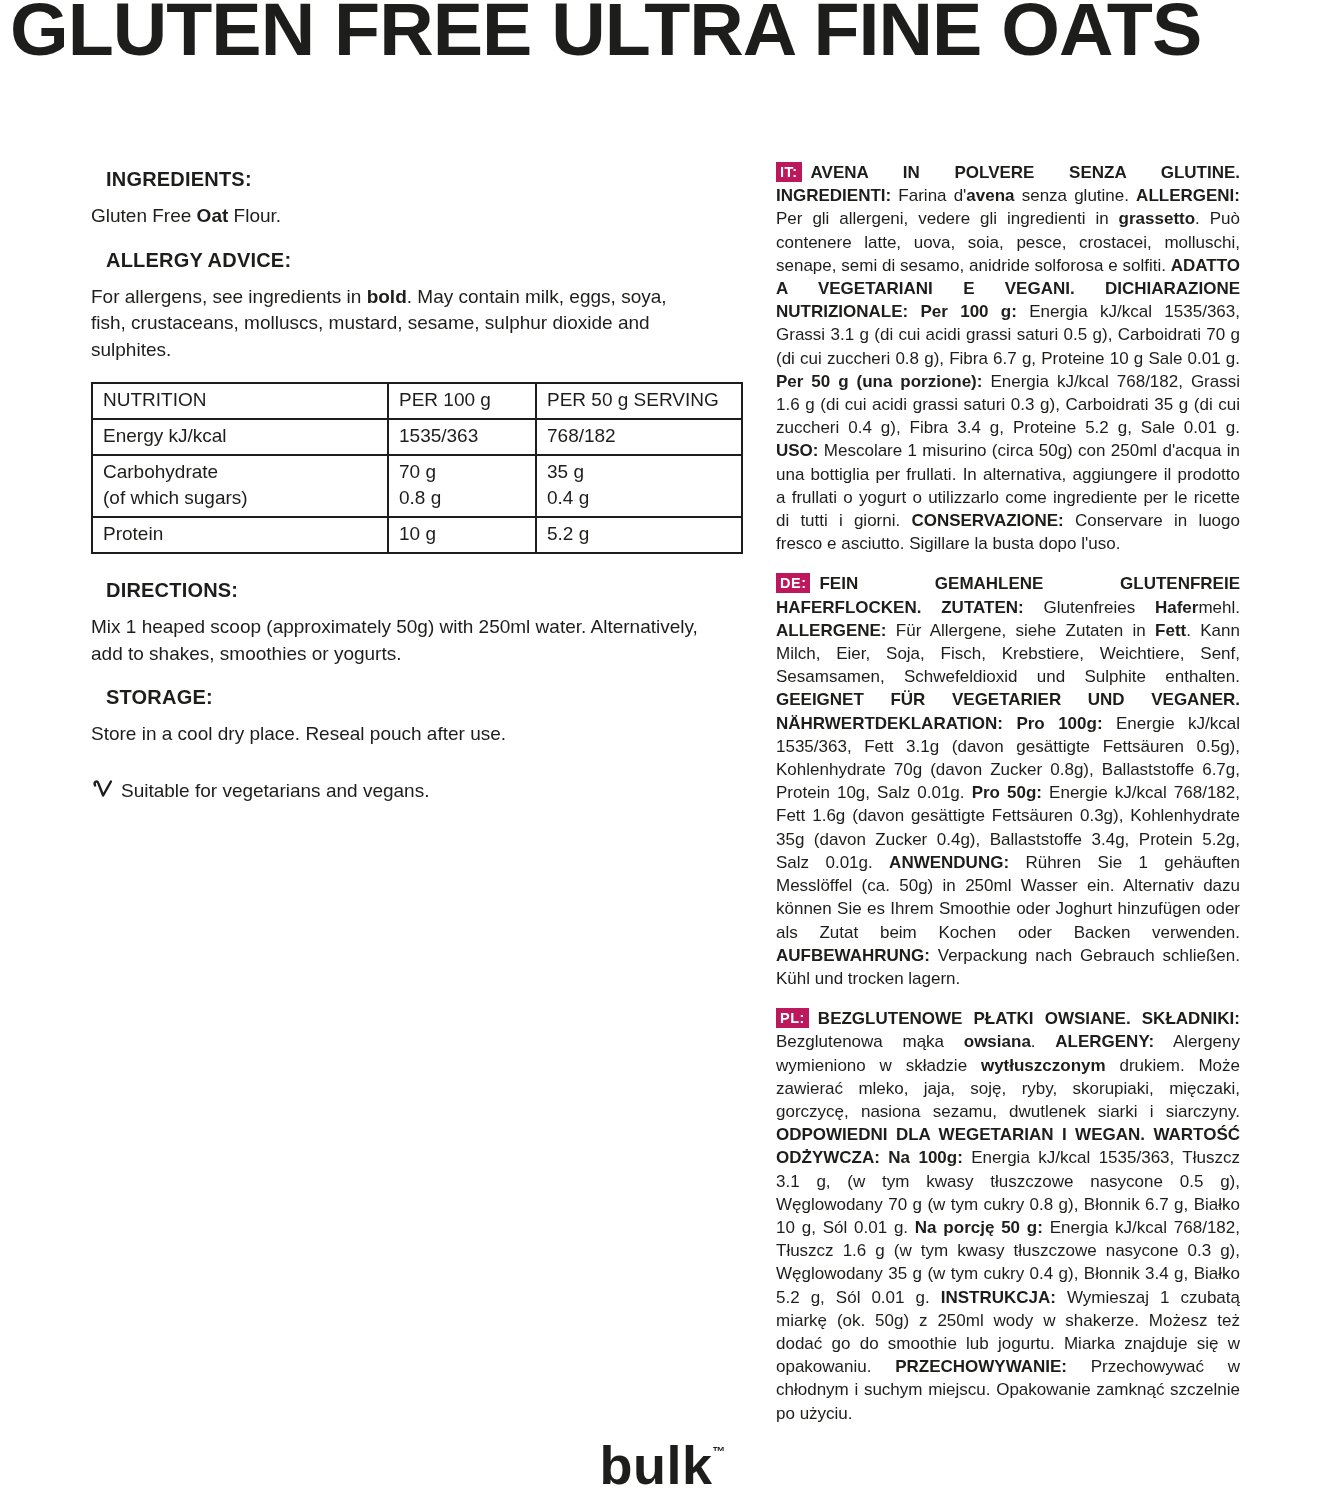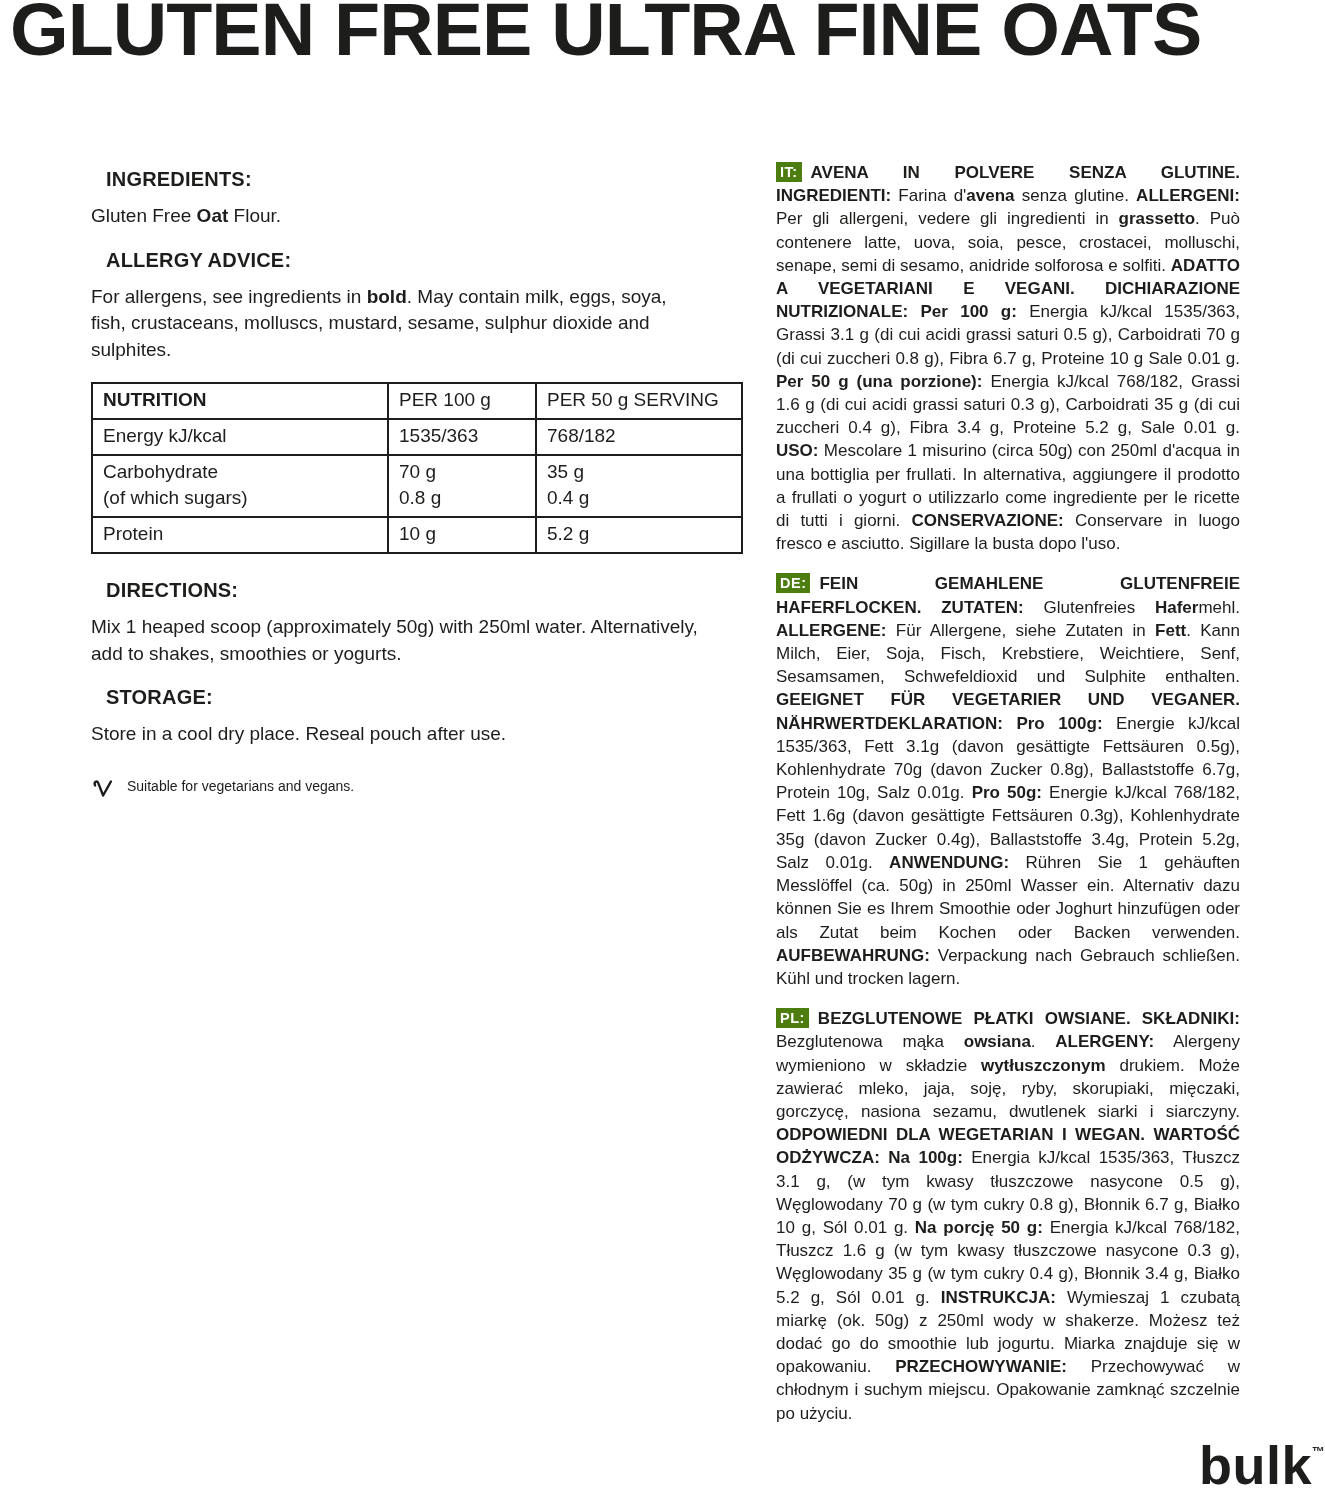--- a/index.html
+++ b/index.html
@@ -28,41 +28,41 @@
     border-collapse:collapse;table-layout:fixed;width:650px;
     margin:14px 0 25px;font-size:19px;
   }
   table.nutrition col.c1{width:296px;}
   table.nutrition col.c2{width:148px;}
   table.nutrition col.c3{width:206px;}
   table.nutrition th,table.nutrition td{
     border:2px solid #1d1d1b;text-align:left;vertical-align:top;
     padding:3px 10px 5px;line-height:26px;font-weight:400;
   }
-  table.nutrition th.b{font-weight:700;}
+  table.nutrition th.b{font-weight:400;}
 
-  .veg-line{margin-top:30px;display:flex;align-items:flex-start;gap:12px;font-size:14px;}
+  .veg-line{margin-top:30px;display:flex;align-items:flex-end;gap:6px;font-size:19px;}
   .veg-icon{width:24px;height:24px;flex:0 0 auto;display:block;}
 
   
   .right-col{
     position:absolute;left:776px;top:161px;width:464px;
     font-size:17px;line-height:23.2px;text-align:justify;
   }
   .right-col p{margin:0 0 17px;}
   .lang-badge{
-    display:inline-block;background:#4d7c0f;color:#ffffff;
+    display:inline-block;background:#be185d;color:#ffffff;
     font-weight:700;font-size:14.5px;line-height:1;
     padding:3px 4px 2px;margin-right:9px;letter-spacing:.5px;
     transform:translateY(-1px);
   }
 
   
   .brand{
-    position:absolute;left:0;right:0;top:1438px;text-align:right;
+    position:absolute;left:0;right:0;top:1438px;text-align:center;
     font-weight:700;font-size:54px;letter-spacing:.5px;line-height:1;
   }
   .brand .tm{font-size:13px;font-weight:700;vertical-align:28px;letter-spacing:0;}
 </style>
 </head>
 <body>
 
 <div class="title">GLUTEN FREE ULTRA FINE OATS</div>
 
 <div class="left-col">

